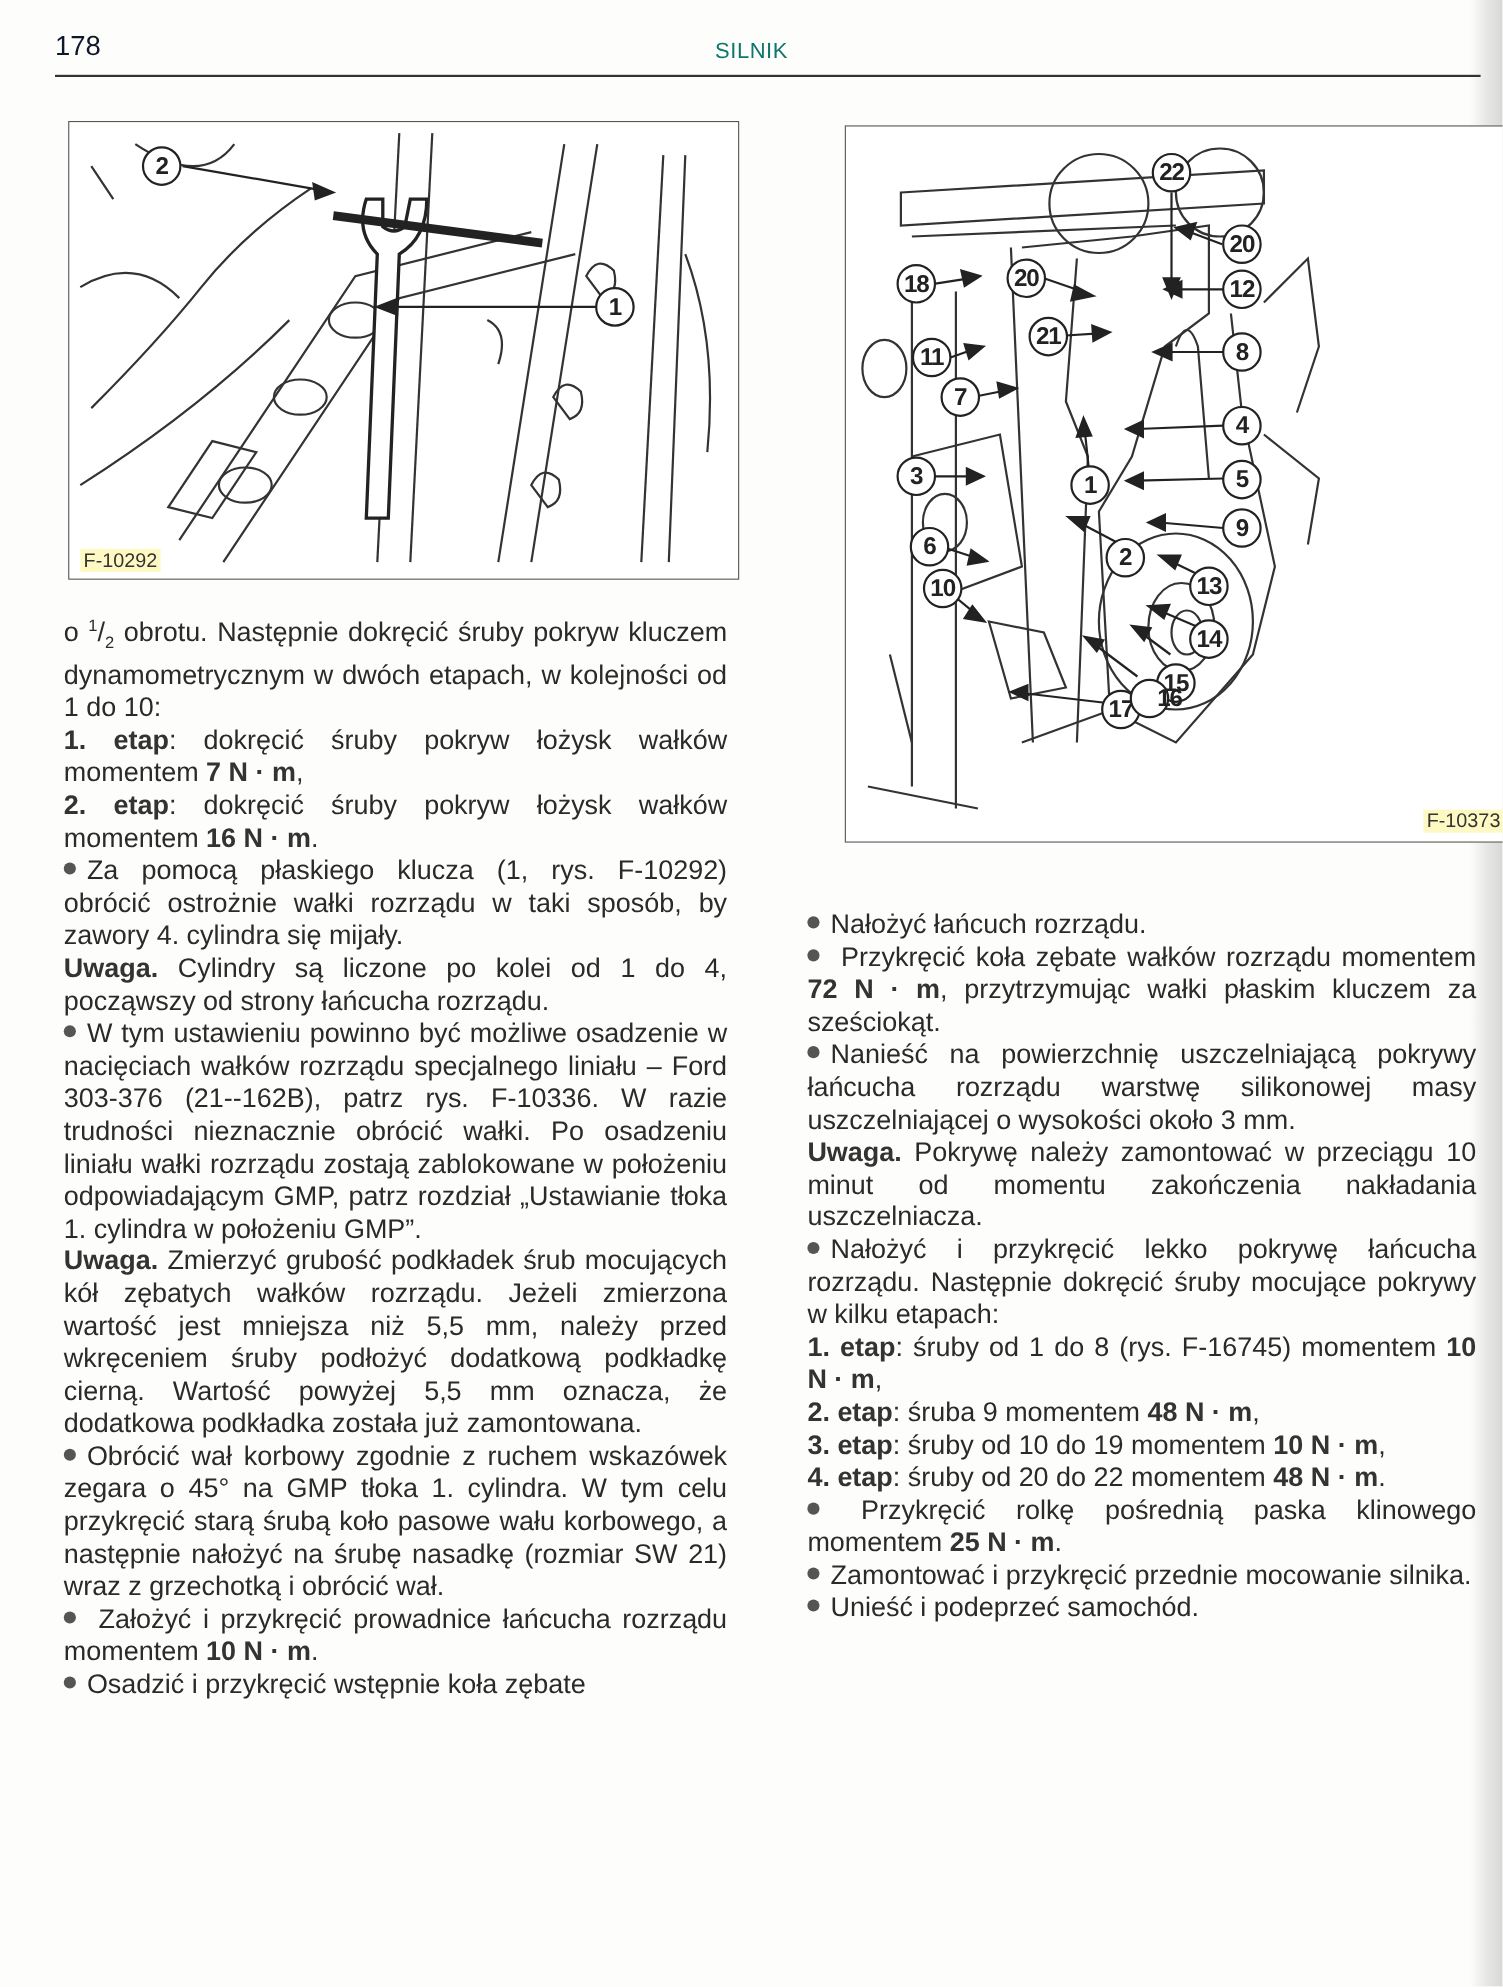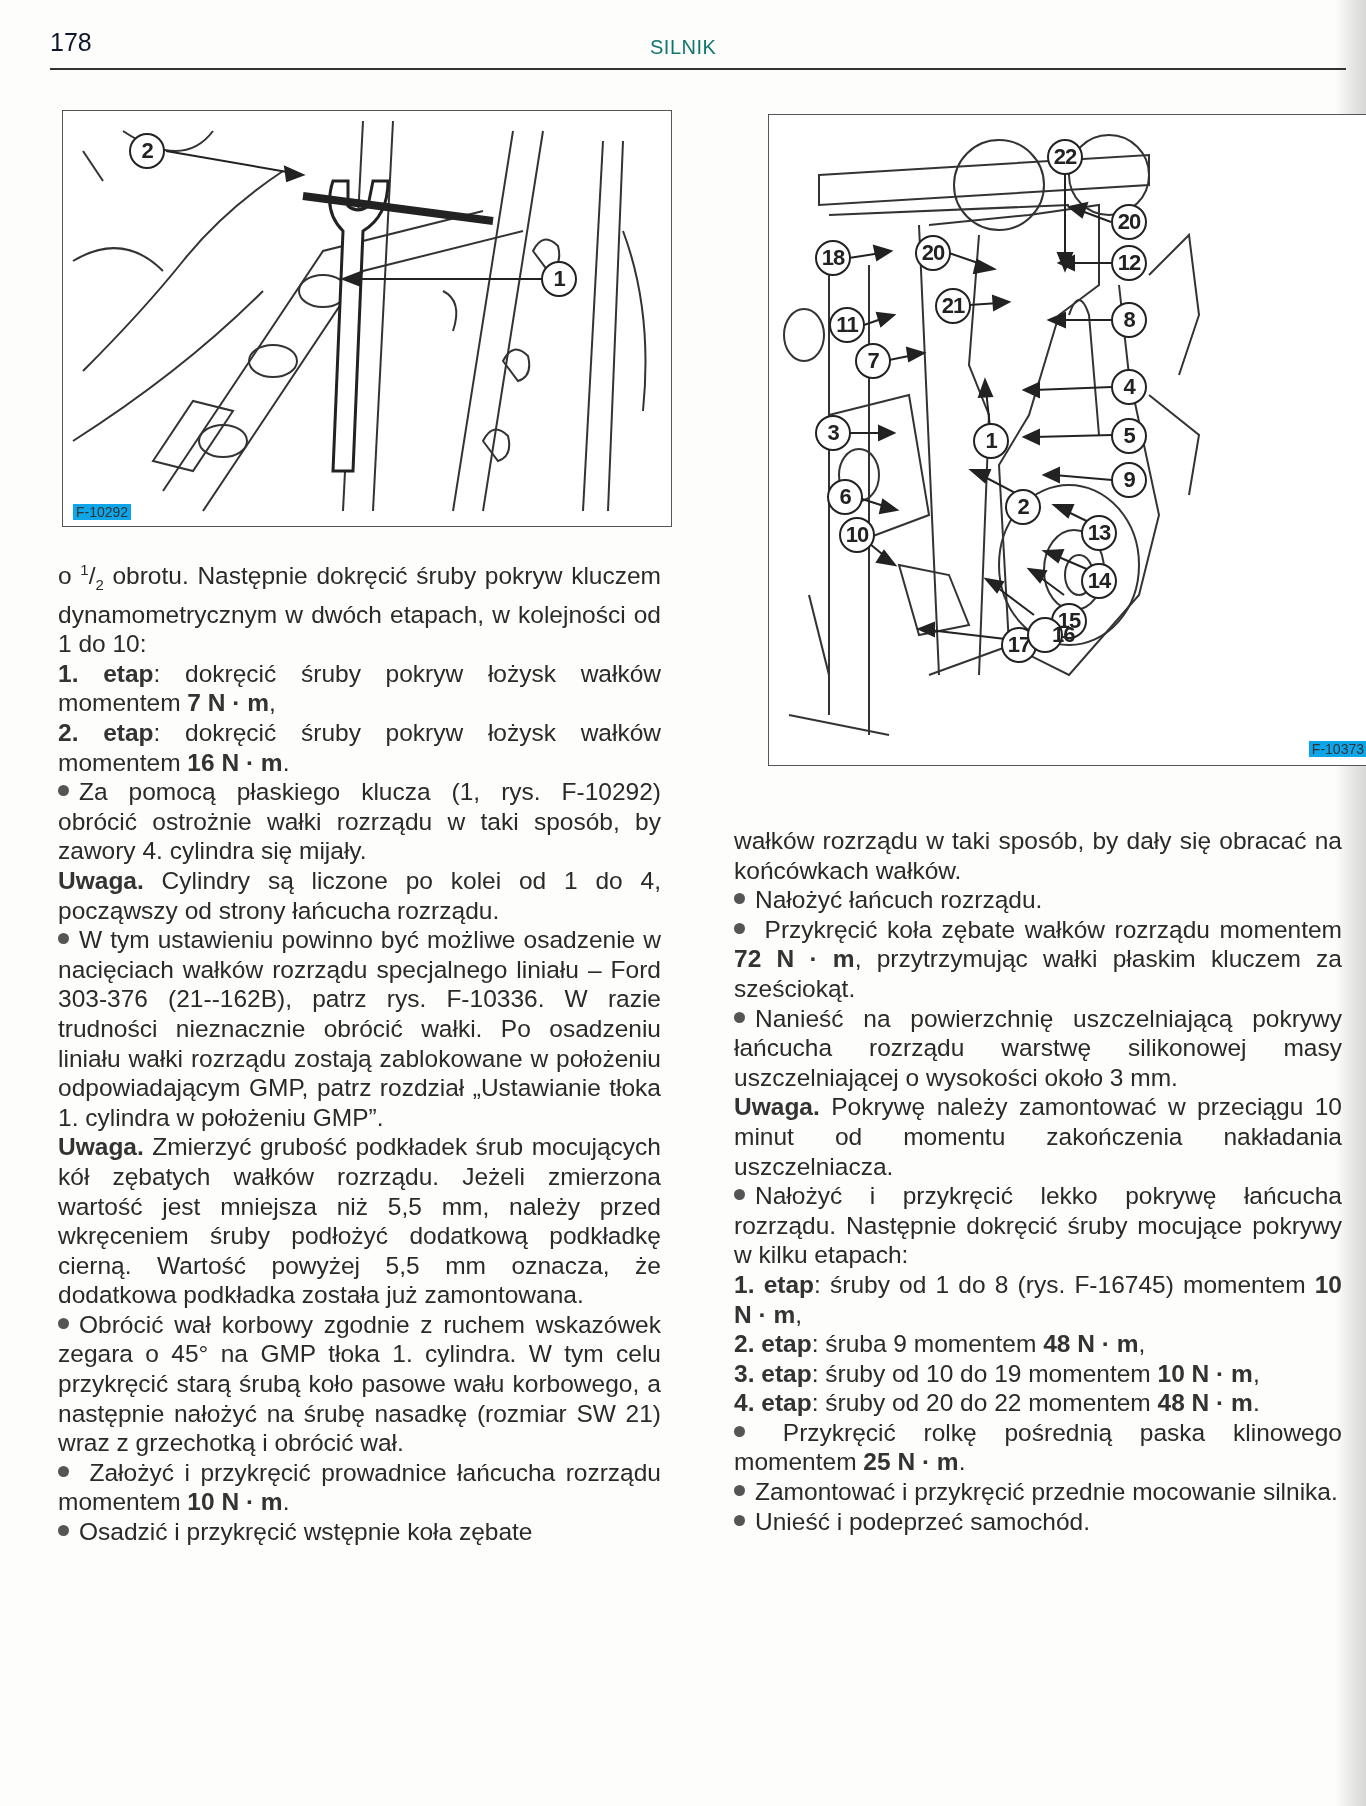--- a/index.html
+++ b/index.html
@@ -24,21 +24,21 @@
   .head-rule {
     position: absolute; left: 50px; top: 68px; width: 1296px; height: 2px; background: #333;
   }
   .figure {
     position: absolute; border: 1.5px solid #555; background: #fff; overflow: hidden;
   }
   .fig-left  { left: 62px;  top: 110px; width: 608px; height: 415px; }
   .fig-right { left: 736px; top: 114px; width: 606px; height: 650px; margin-left: 32px; }
   .figure svg { position: absolute; left: 0; top: 0; }
   .fig-code {
-    position: absolute; font-size: 14px; color: #333; background: #0ea5e9; padding: 0 3px;
+    position: absolute; font-size: 18px; color: #333; background: #fef9c3; padding: 0 3px;
   }
   .fig-left .fig-code  { left: 10px; bottom: 6px; }
   .fig-right .fig-code { right: 8px; bottom: 8px; }
   .callout {
     position: absolute; width: 36px; height: 36px; border: 2.5px solid #222;
     border-radius: 50%; background: #fff; box-sizing: border-box;
     font-size: 22px; font-weight: bold; text-align: center; line-height: 31px; color: #222;
     letter-spacing: -1px;
   }
   .col {
@@ -224,21 +224,20 @@
     <b>Uwaga.</b><span> Zmierzyć grubość podkładek śrub mocujących kół zębatych wałków rozrządu. Jeżeli zmierzona wartość jest mniejsza niż 5,5 mm, należy przed wkręceniem śruby podłożyć dodatkową podkładkę cierną. Wartość powyżej 5,5 mm oznacza, że dodatkowa podkładka została już zamontowana.</span>
   </p>
   <p class="bullet">Obrócić wał korbowy zgodnie z ruchem wskazówek zegara o 45° na GMP tłoka 1. cylindra. W tym celu przykręcić starą śrubą koło pasowe wału korbowego, a następnie nałożyć na śrubę nasadkę (rozmiar SW 21) wraz z grzechotką i obrócić wał.</p>
   <p class="bullet">
     <span>Założyć i przykręcić prowadnice łańcucha rozrządu momentem </span><b>10 N · m</b><span>.</span>
   </p>
   <p class="bullet">Osadzić i przykręcić wstępnie koła zębate</p>
 </div>
 
 <div class="col col-right">
-  <p>wałków rozrządu w taki sposób, by dały się obracać na końcówkach wałków.</p>
   <p class="bullet">Nałożyć łańcuch rozrządu.</p>
   <p class="bullet">
     <span>Przykręcić koła zębate wałków rozrządu momentem </span><b>72 N · m</b><span>, przytrzymując wałki płaskim kluczem za sześciokąt.</span>
   </p>
   <p class="bullet">Nanieść na powierzchnię uszczelniającą pokrywy łańcucha rozrządu warstwę silikonowej masy uszczelniającej o wysokości około 3 mm.</p>
   <p>
     <b>Uwaga.</b><span> Pokrywę należy zamontować w przeciągu 10 minut od momentu zakończenia nakładania uszczelniacza.</span>
   </p>
   <p class="bullet">Nałożyć i przykręcić lekko pokrywę łańcucha rozrządu. Następnie dokręcić śruby mocujące pokrywy w kilku etapach:</p>
   <p>

